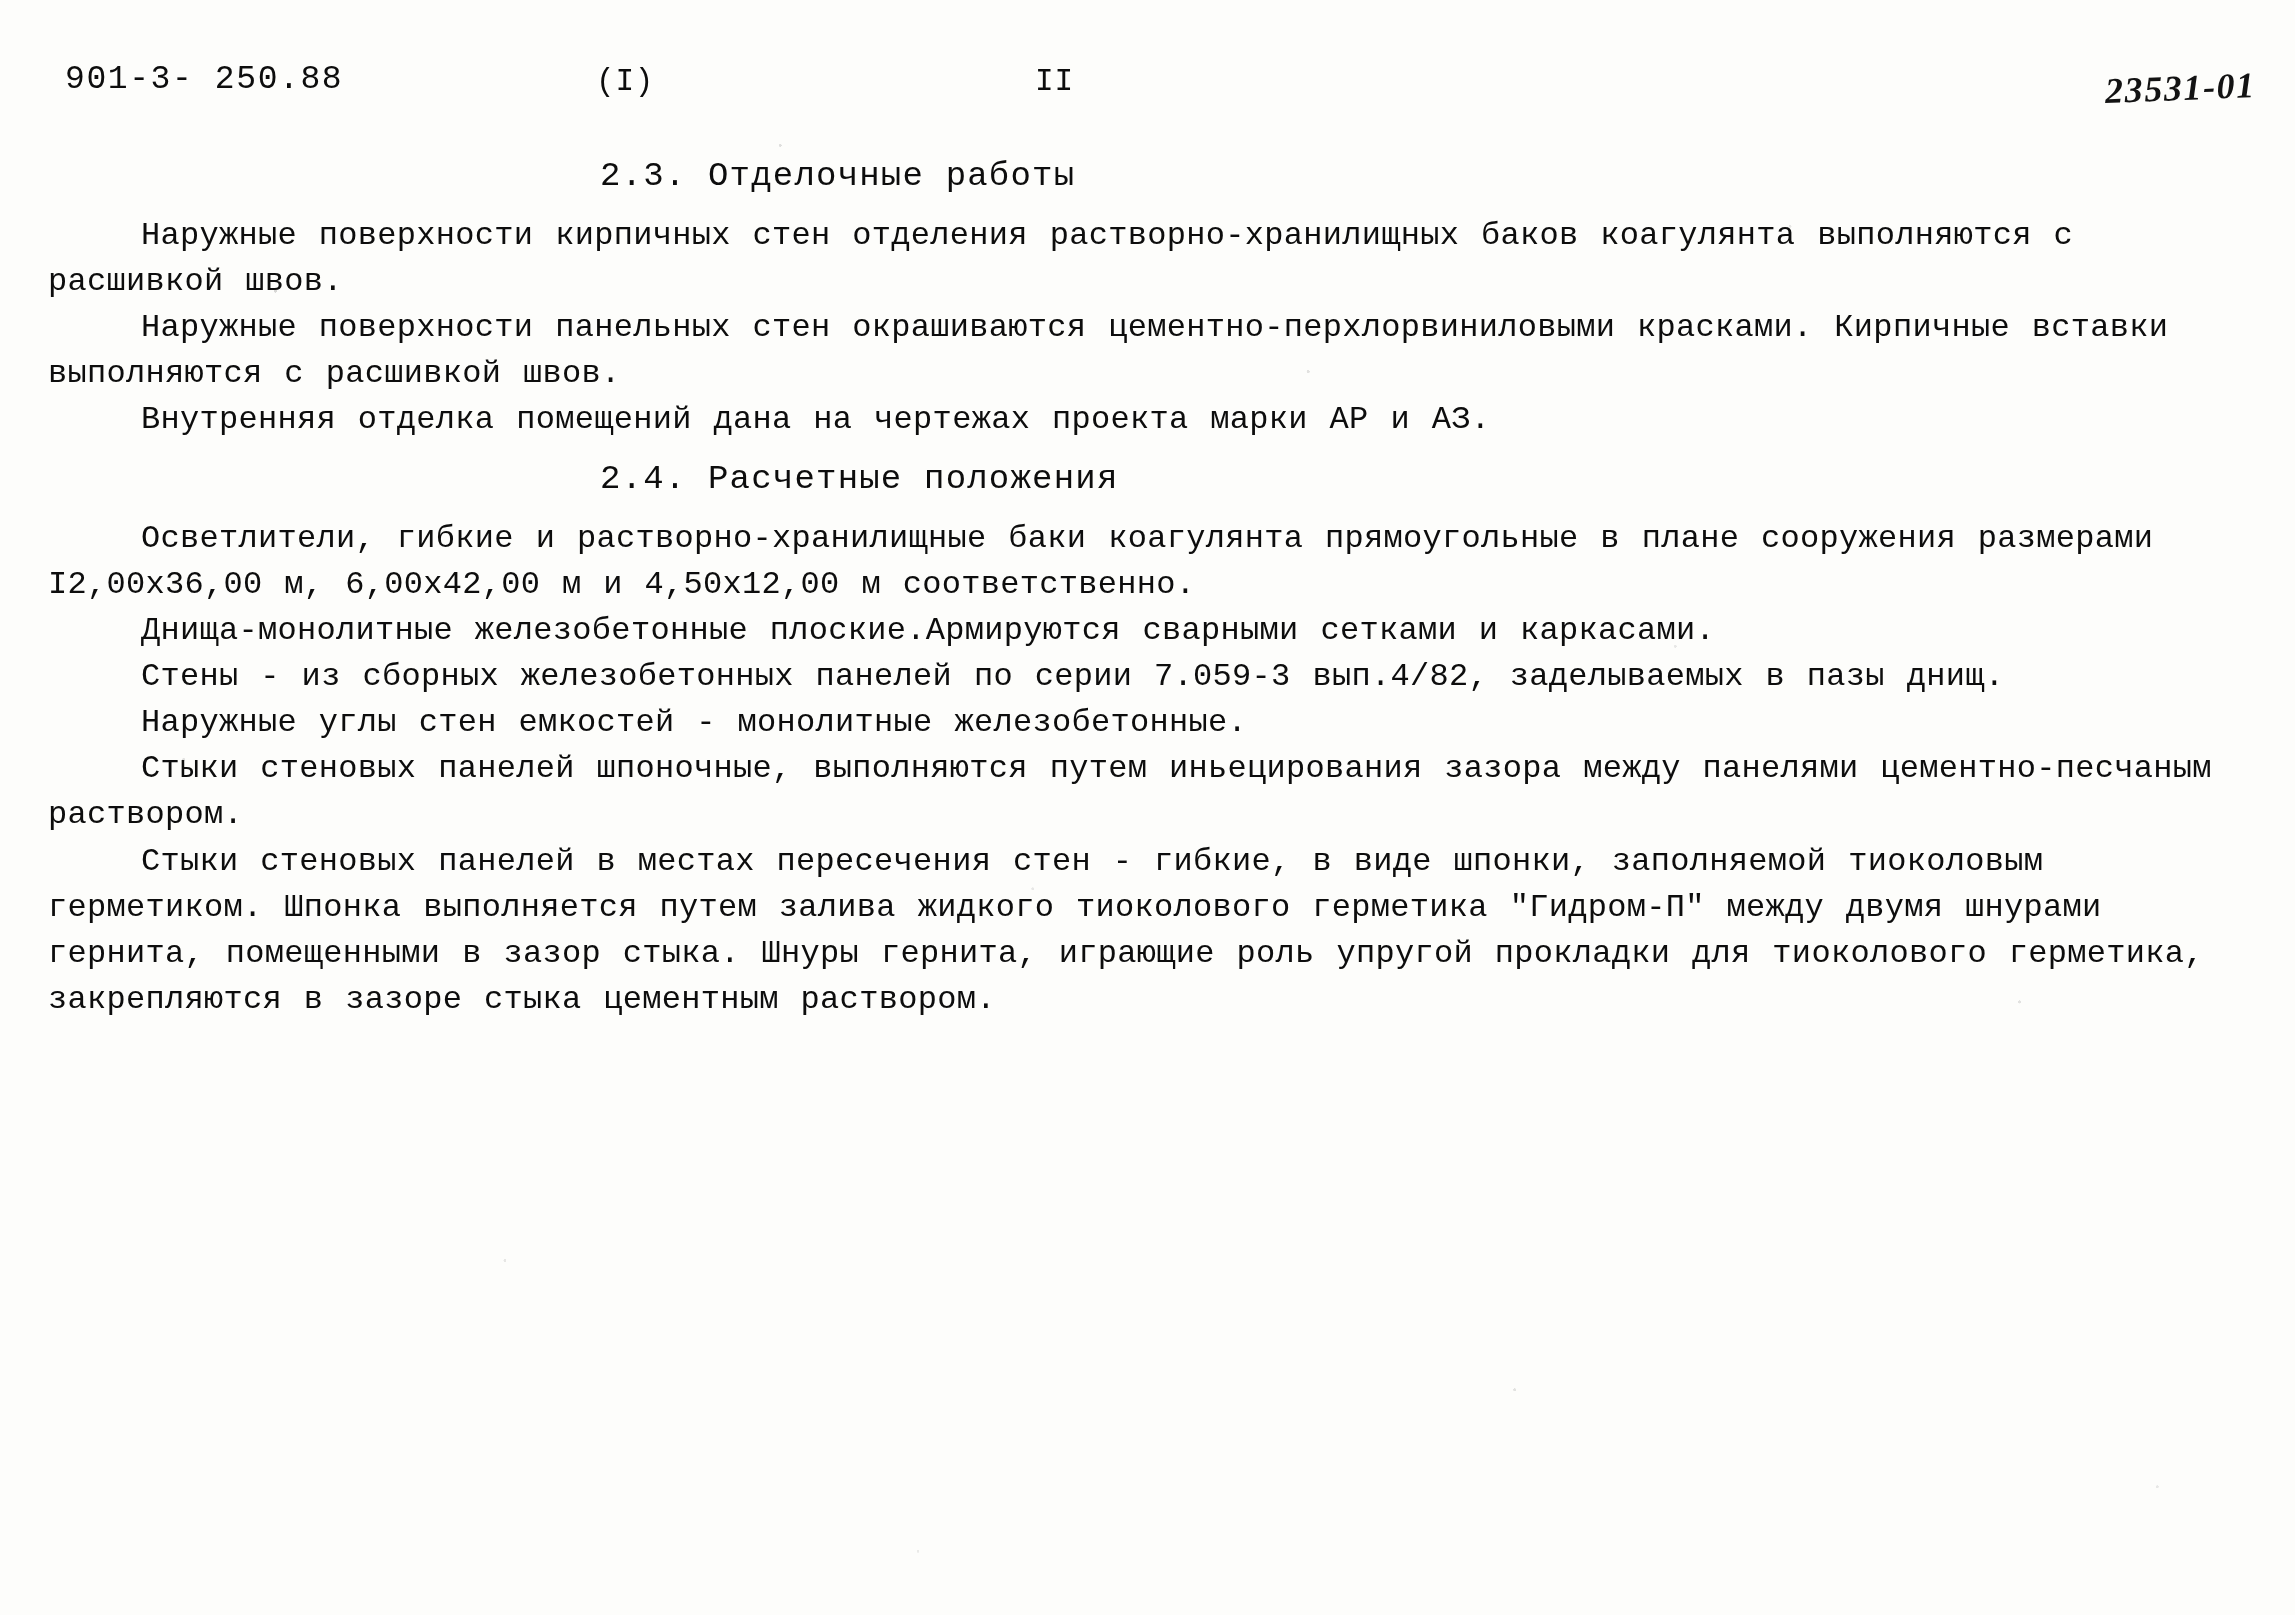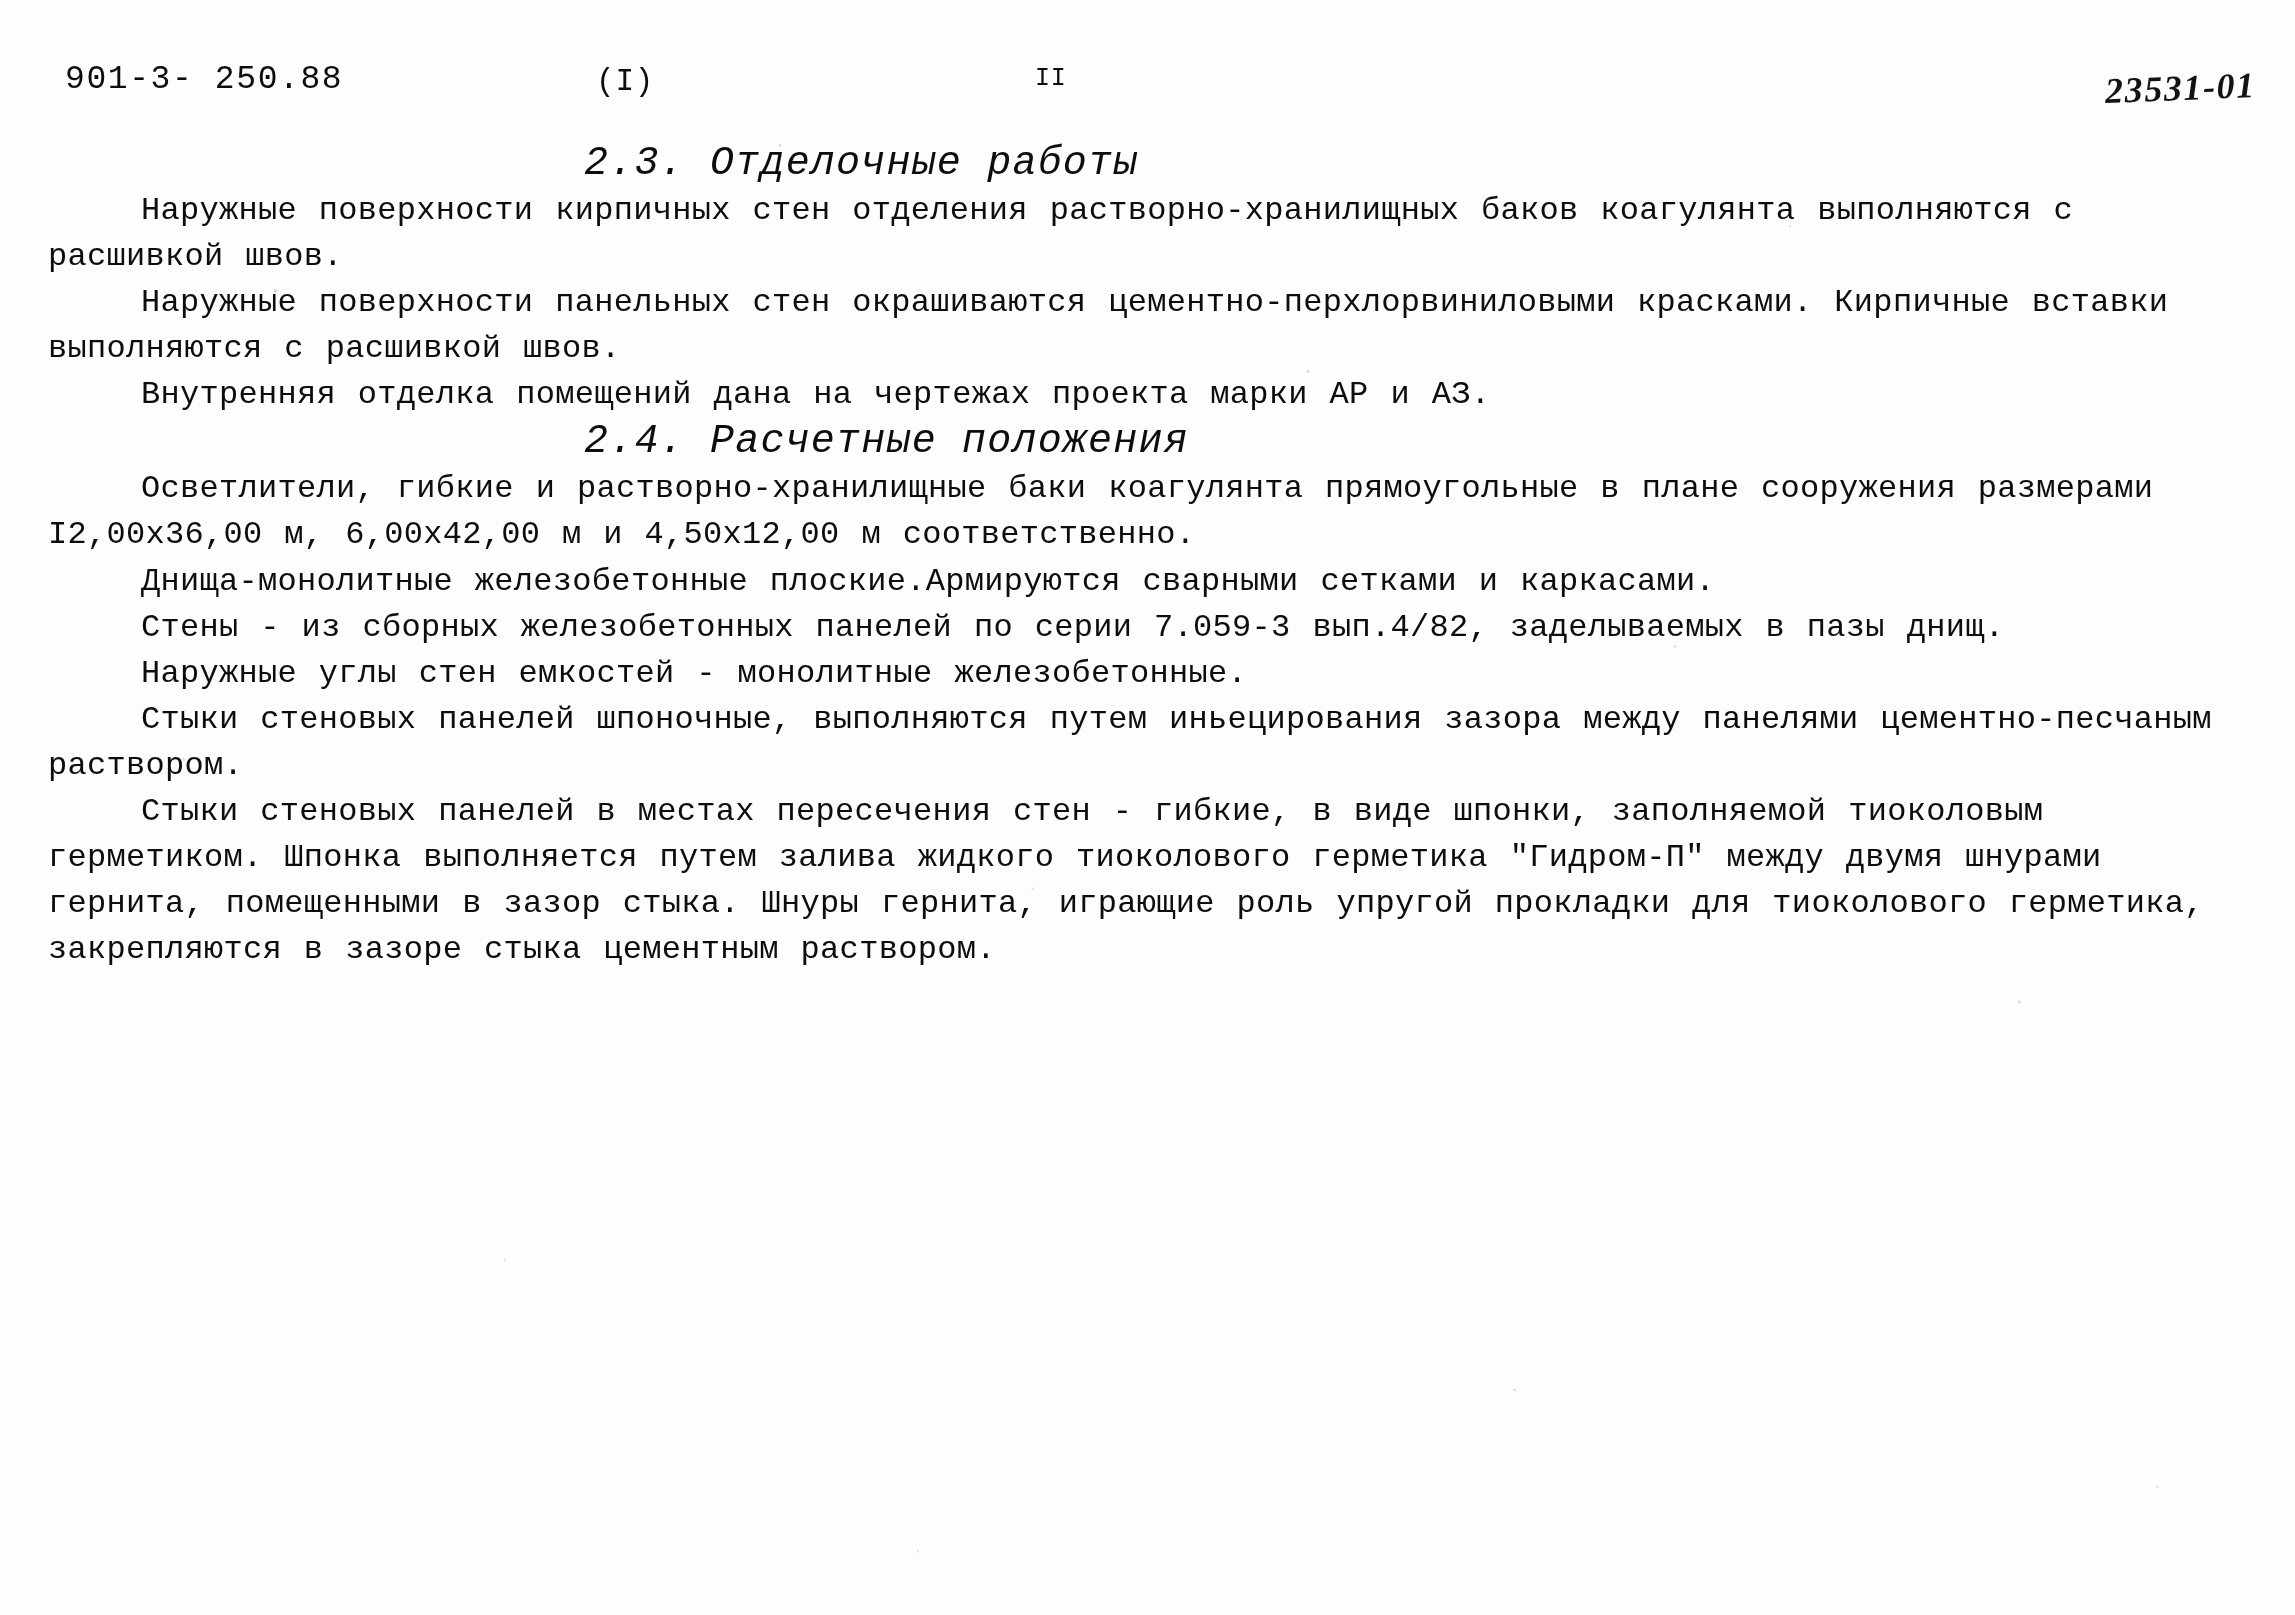--- a/index.html
+++ b/index.html
@@ -60,21 +60,21 @@
     position: absolute;
     left: 579px;
     top: 3.1px;
     font-size: 31px;
     letter-spacing: 0.8px;
   }
   .page-number {
     position: absolute;
     left: 1018px;
     top: 3.1px;
-    font-size: 25px;
+    font-size: 31px;
     letter-spacing: 0.8px;
   }
   .stamp {
     position: absolute;
     right: 56px;
     top: 6.2px;
     font-family: "Liberation Serif", serif;
     font-style: italic;
     font-weight: bold;
     font-size: 36px;
@@ -86,27 +86,26 @@
   .content {
     position: absolute;
     top: 140px;
     left: 0;
     width: 2295px;
     padding: 0 45px 0 48px;
     box-sizing: border-box;
   }
 
   h2.section-title {
-    font-size: 40px;
+    font-size: 34px;
     font-weight: normal;
-    margin: 0;
+    margin: 16px;
     padding: 0 0 0 536px;
     letter-spacing: 1.2px;
     line-height: 1.2;
-    font-style: italic;
   }
   .sec-1 { margin-top: 7.8px; }
   .sec-2 { margin-top: 71px; }
 
   p.para {
     font-size: 32px;
     line-height: 1.44;
     margin: 0;
     letter-spacing: 0.3px;
     text-indent: 93px;

